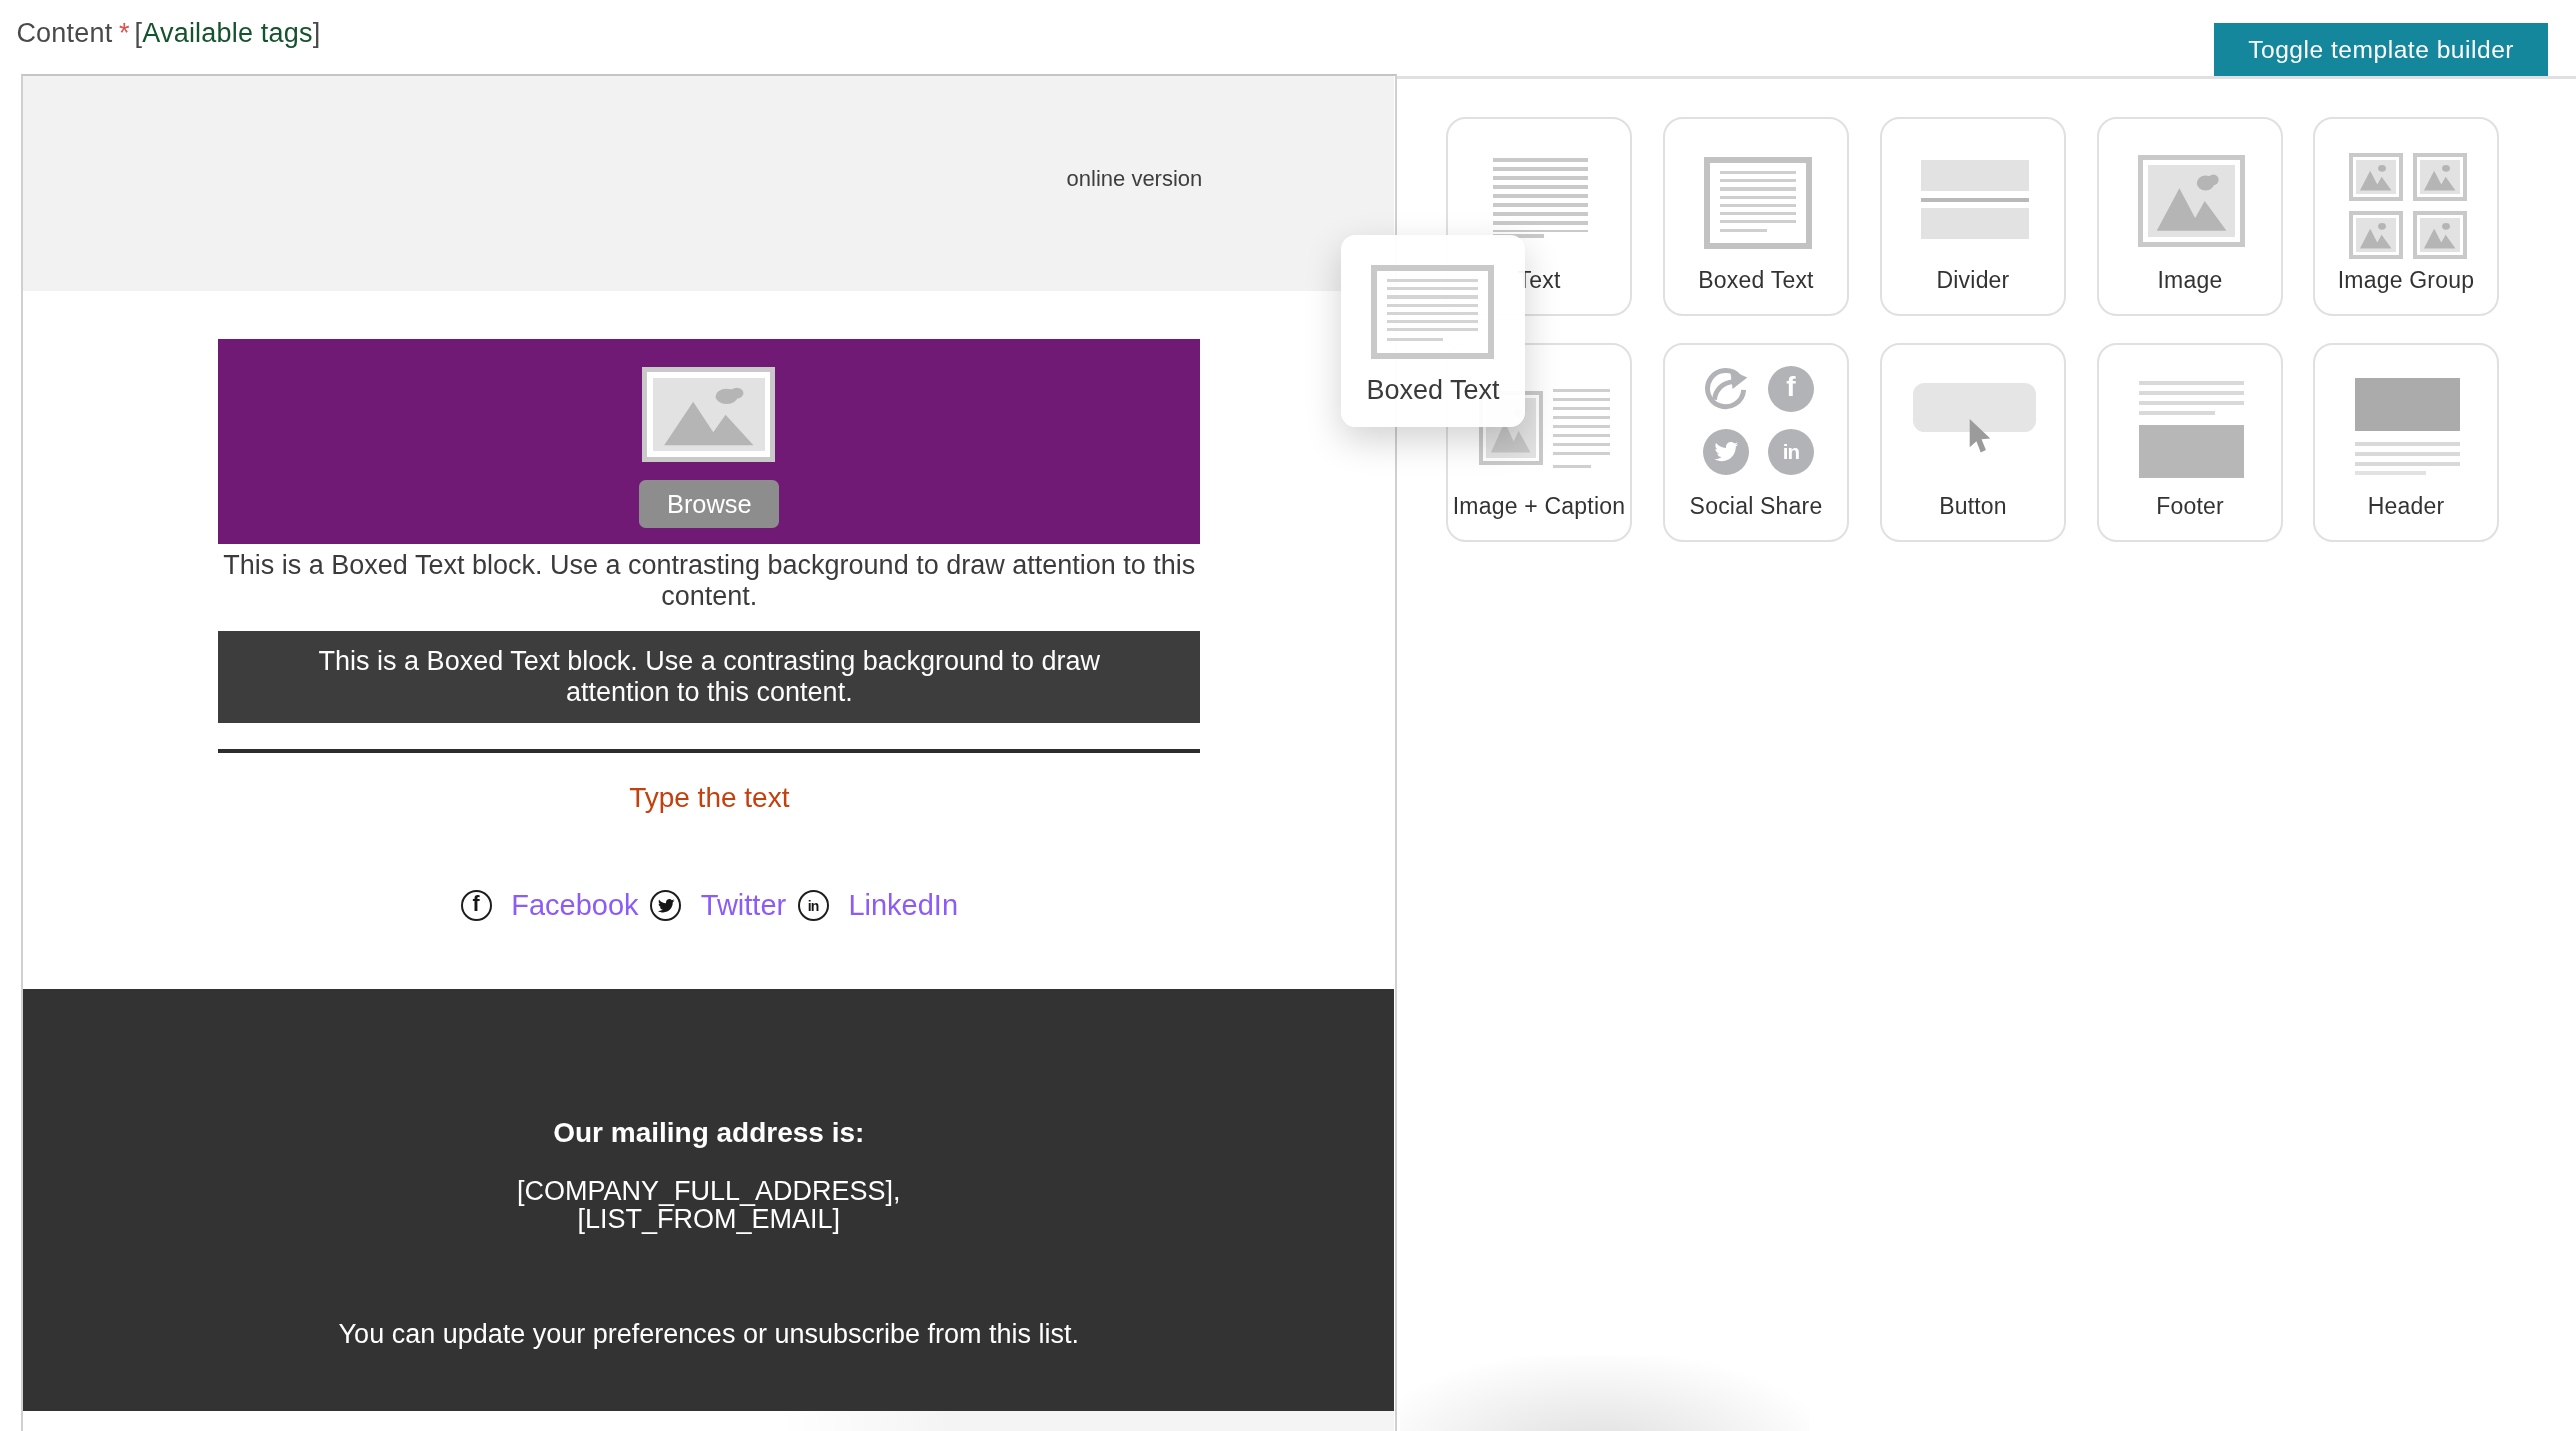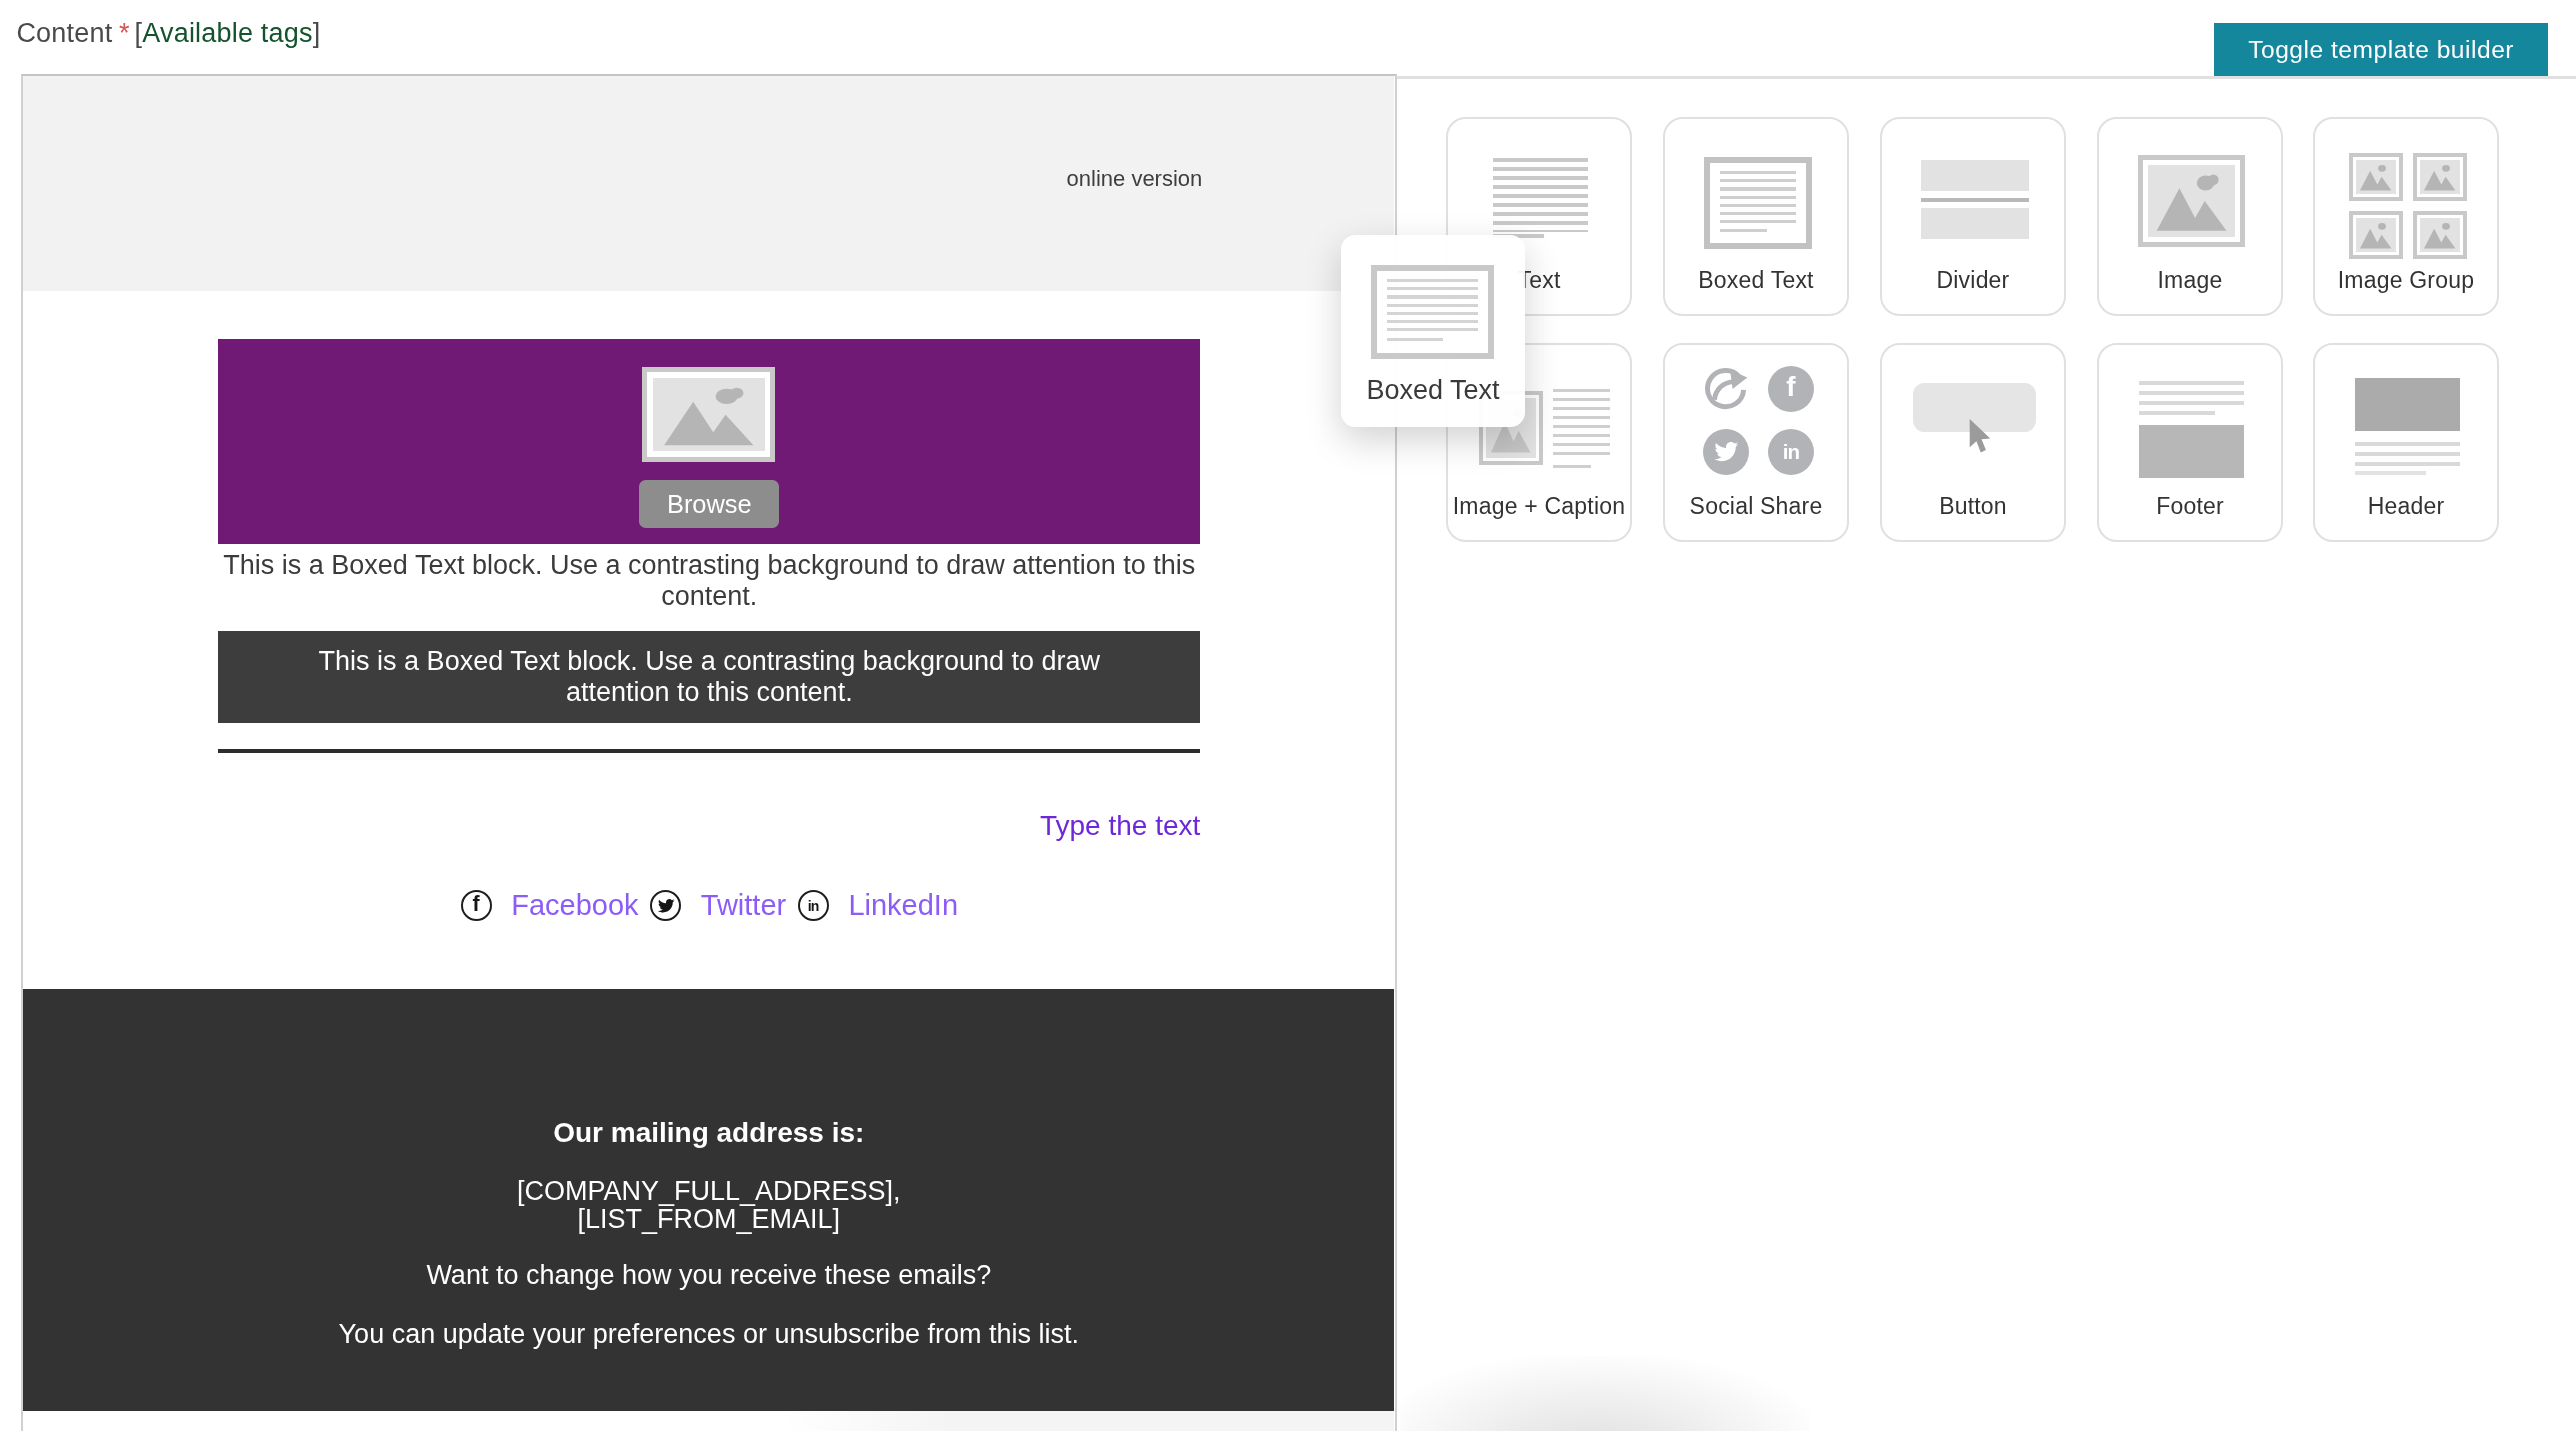--- a/index.html
+++ b/index.html
@@ -43,22 +43,22 @@
     display:flex; align-items:center; justify-content:center; cursor:pointer;
     font-family:"Liberation Sans", sans-serif;
   }
 
   .intro-text { position:absolute; left:195px; top:474px; width:982px; text-align:center;
     font-size:27px; line-height:31px; color:#3b3b3b; }
   .boxed-block { position:absolute; left:195px; top:555px; width:982px; height:92px;
     background:#3d3d3d; color:#fdfdfd; display:flex; align-items:center; justify-content:center;
     text-align:center; font-size:27px; line-height:31px; padding:0 79px; }
   .rule { position:absolute; left:195px; top:673px; width:982px; height:4.1px; background:#2d2d2d; }
-  .type-text { position:absolute; left:195px; top:734px; width:982px; text-align:right;
-    font-size:28px; color:#6d28d9; }
+  .type-text { position:absolute; left:195px; top:706px; width:982px; text-align:center;
+    font-size:28px; color:#c2410c; }
 
   .social-row { position:absolute; left:195px; top:809px; width:982px; height:41px;
     display:flex; align-items:center; justify-content:center; gap:11.5px; }
   .social-item { display:flex; align-items:center; gap:19.7px; cursor:pointer; }
   .social-item .ring {
     width:31px; height:31px; border:2.5px solid #1d1d1d; border-radius:50%;
     display:flex; align-items:center; justify-content:center; color:#161616; flex:0 0 auto;
   }
   .social-item .ring .fb { font-size:21.3px; font-weight:bold; margin-top:-1.6px; }
   .social-item .ring .li { font-size:14px; font-weight:bold; letter-spacing:-0.8px; }
@@ -180,21 +180,20 @@
           <span class="li">in</span>
         </span>
       <span class="slabel">LinkedIn</span>
     </div>
   </div>
 
   <div class="email-footer">
     <div class="fline bold" style="top:128px">Our mailing address is:</div>
     <div class="fline" style="top:187px">[COMPANY_FULL_ADDRESS],</div>
     <div class="fline" style="top:215px">[LIST_FROM_EMAIL]</div>
-    <div class="fline" style="top:271px">Want to change how you receive these emails?</div>
     <div class="fline" style="top:330px">You can update your preferences or unsubscribe from this list.</div>
   </div>
 
   <div class="panel-tint"></div>
 </div>
 
 <div class="tile c1 r1">
   <div class="abs lines" style="left:45px;top:39px;width:95px;height:74px"></div>
   <div class="abs bar" style="left:45px;top:115px;width:51px;height:4.1px"></div>
   <div class="tile-label">Text</div>

